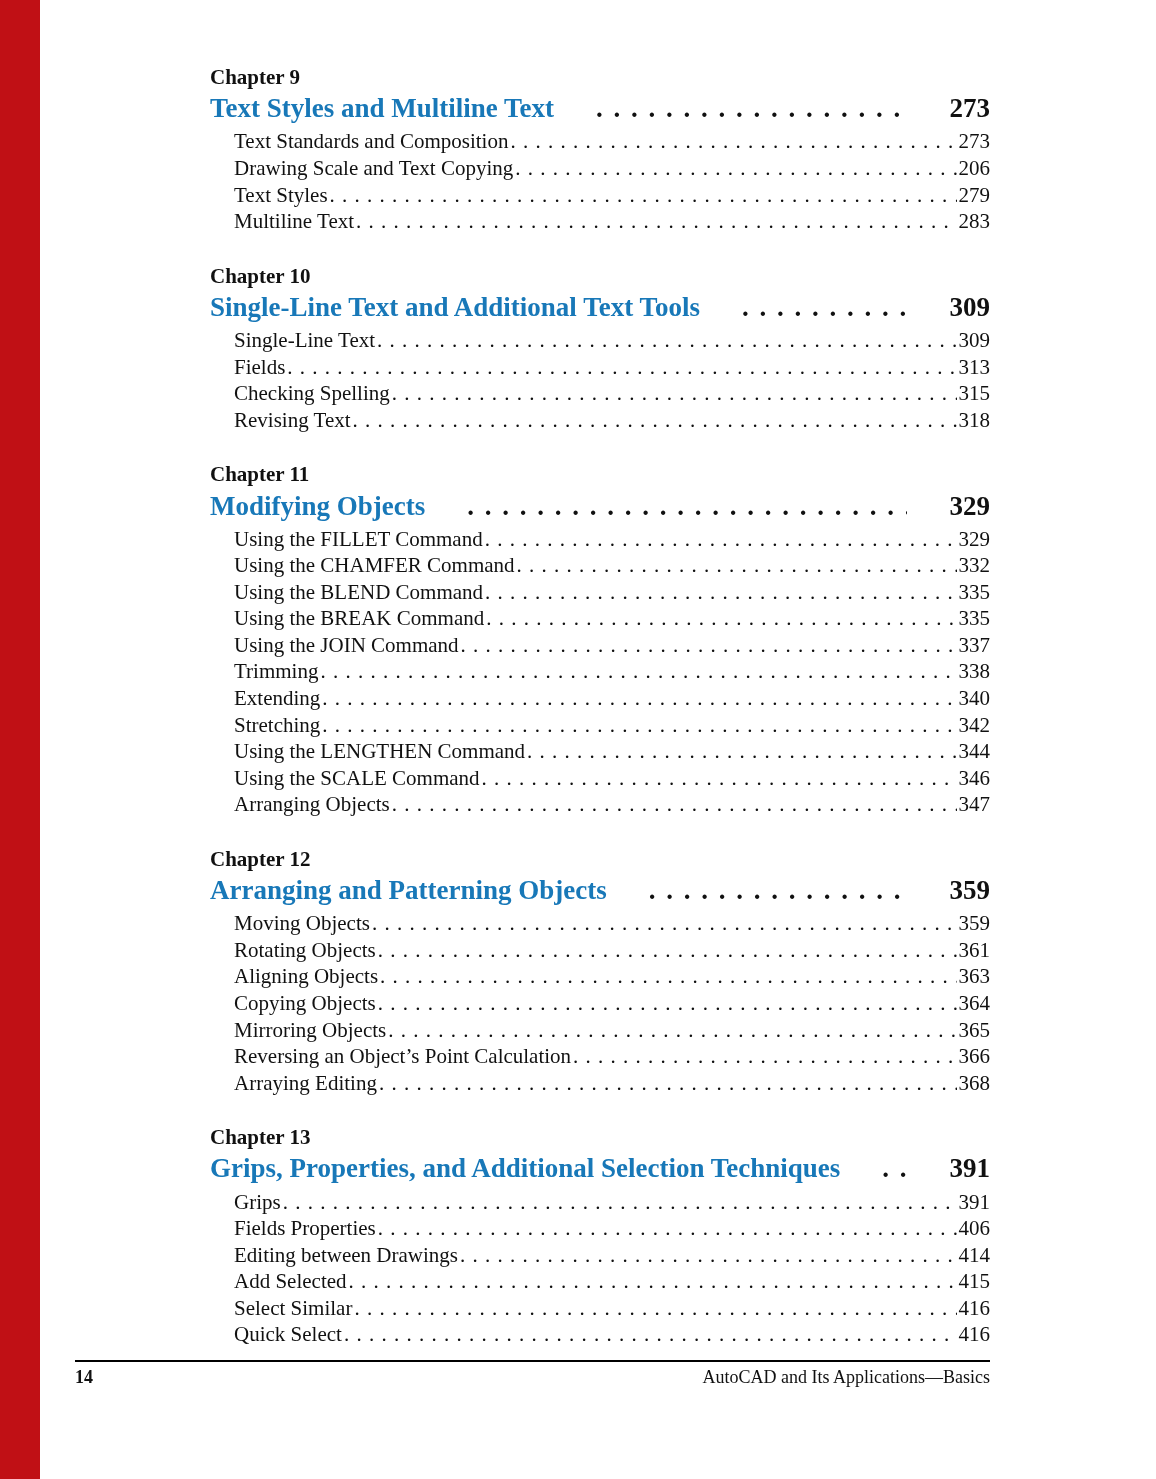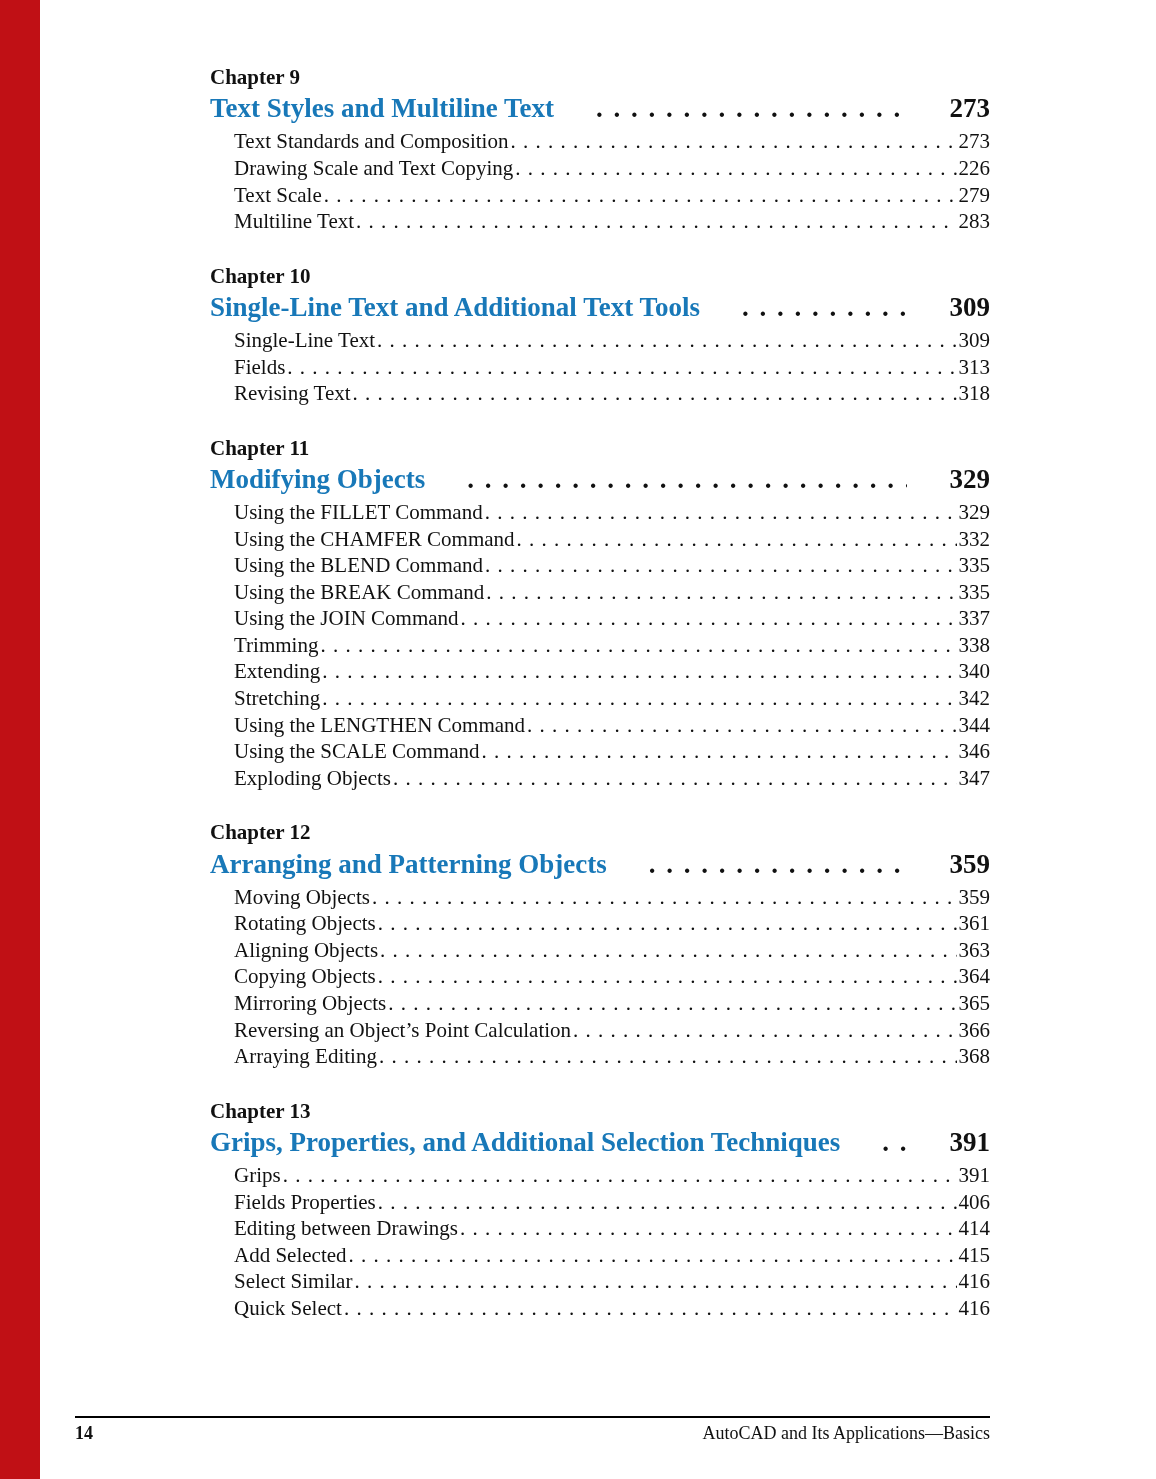--- a/index.html
+++ b/index.html
@@ -69,21 +69,21 @@
     color: var(--text-black, #111111);
     letter-spacing: 2px;
     margin: 0 1px 0 0;
   }
   .section-leader {
     letter-spacing: 1px;
     margin: 0 2px;
   }
   .footer {
     position: absolute;
-    left: 75px; top: 1416px;
+    left: 75px; top: 1360px;
     width: 915px;
     border-top: 2px solid #000;
     padding-top: 5px;
     display: flex;
     justify-content: space-between;
     align-items: baseline;
     font-size: 18px;
   }
   .footer-page { font-weight: bold; }
 </style>
@@ -105,25 +105,25 @@
     <div class="sections">
   <div class="section-row">
     <span class="section-title">Text Standards and Composition</span>
     <span class="leader section-leader"></span>
     <span class="section-page">273</span>
   </div>
 
   <div class="section-row">
     <span class="section-title">Drawing Scale and Text Copying</span>
     <span class="leader section-leader"></span>
-    <span class="section-page">226</span>
-  </div>
-
-  <div class="section-row">
-    <span class="section-title">Text Scale</span>
+    <span class="section-page">206</span>
+  </div>
+
+  <div class="section-row">
+    <span class="section-title">Text Styles</span>
     <span class="leader section-leader"></span>
     <span class="section-page">279</span>
   </div>
 
   <div class="section-row">
     <span class="section-title">Multiline Text</span>
     <span class="leader section-leader"></span>
     <span class="section-page">283</span>
   </div>
 </div>
@@ -142,20 +142,25 @@
     <span class="leader section-leader"></span>
     <span class="section-page">309</span>
   </div>
 
   <div class="section-row">
     <span class="section-title">Fields</span>
     <span class="leader section-leader"></span>
     <span class="section-page">313</span>
   </div>
 
+  <div class="section-row">
+    <span class="section-title">Checking Spelling</span>
+    <span class="leader section-leader"></span>
+    <span class="section-page">315</span>
+  </div>
 
   <div class="section-row">
     <span class="section-title">Revising Text</span>
     <span class="leader section-leader"></span>
     <span class="section-page">318</span>
   </div>
 </div>
   </section>
 
   <section class="chapter">
@@ -220,21 +225,21 @@
     <span class="section-page">344</span>
   </div>
 
   <div class="section-row">
     <span class="section-title">Using the SCALE Command</span>
     <span class="leader section-leader"></span>
     <span class="section-page">346</span>
   </div>
 
   <div class="section-row">
-    <span class="section-title">Exploding Objects</span>
+    <span class="section-title">Arranging Objects</span>
     <span class="leader section-leader"></span>
     <span class="section-page">347</span>
   </div>
 </div>
   </section>
 
   <section class="chapter">
     <div class="chapter-label">Chapter 12</div>
     <div class="chapter-row">
       <span class="chapter-title">Arranging and Patterning Objects</span>

